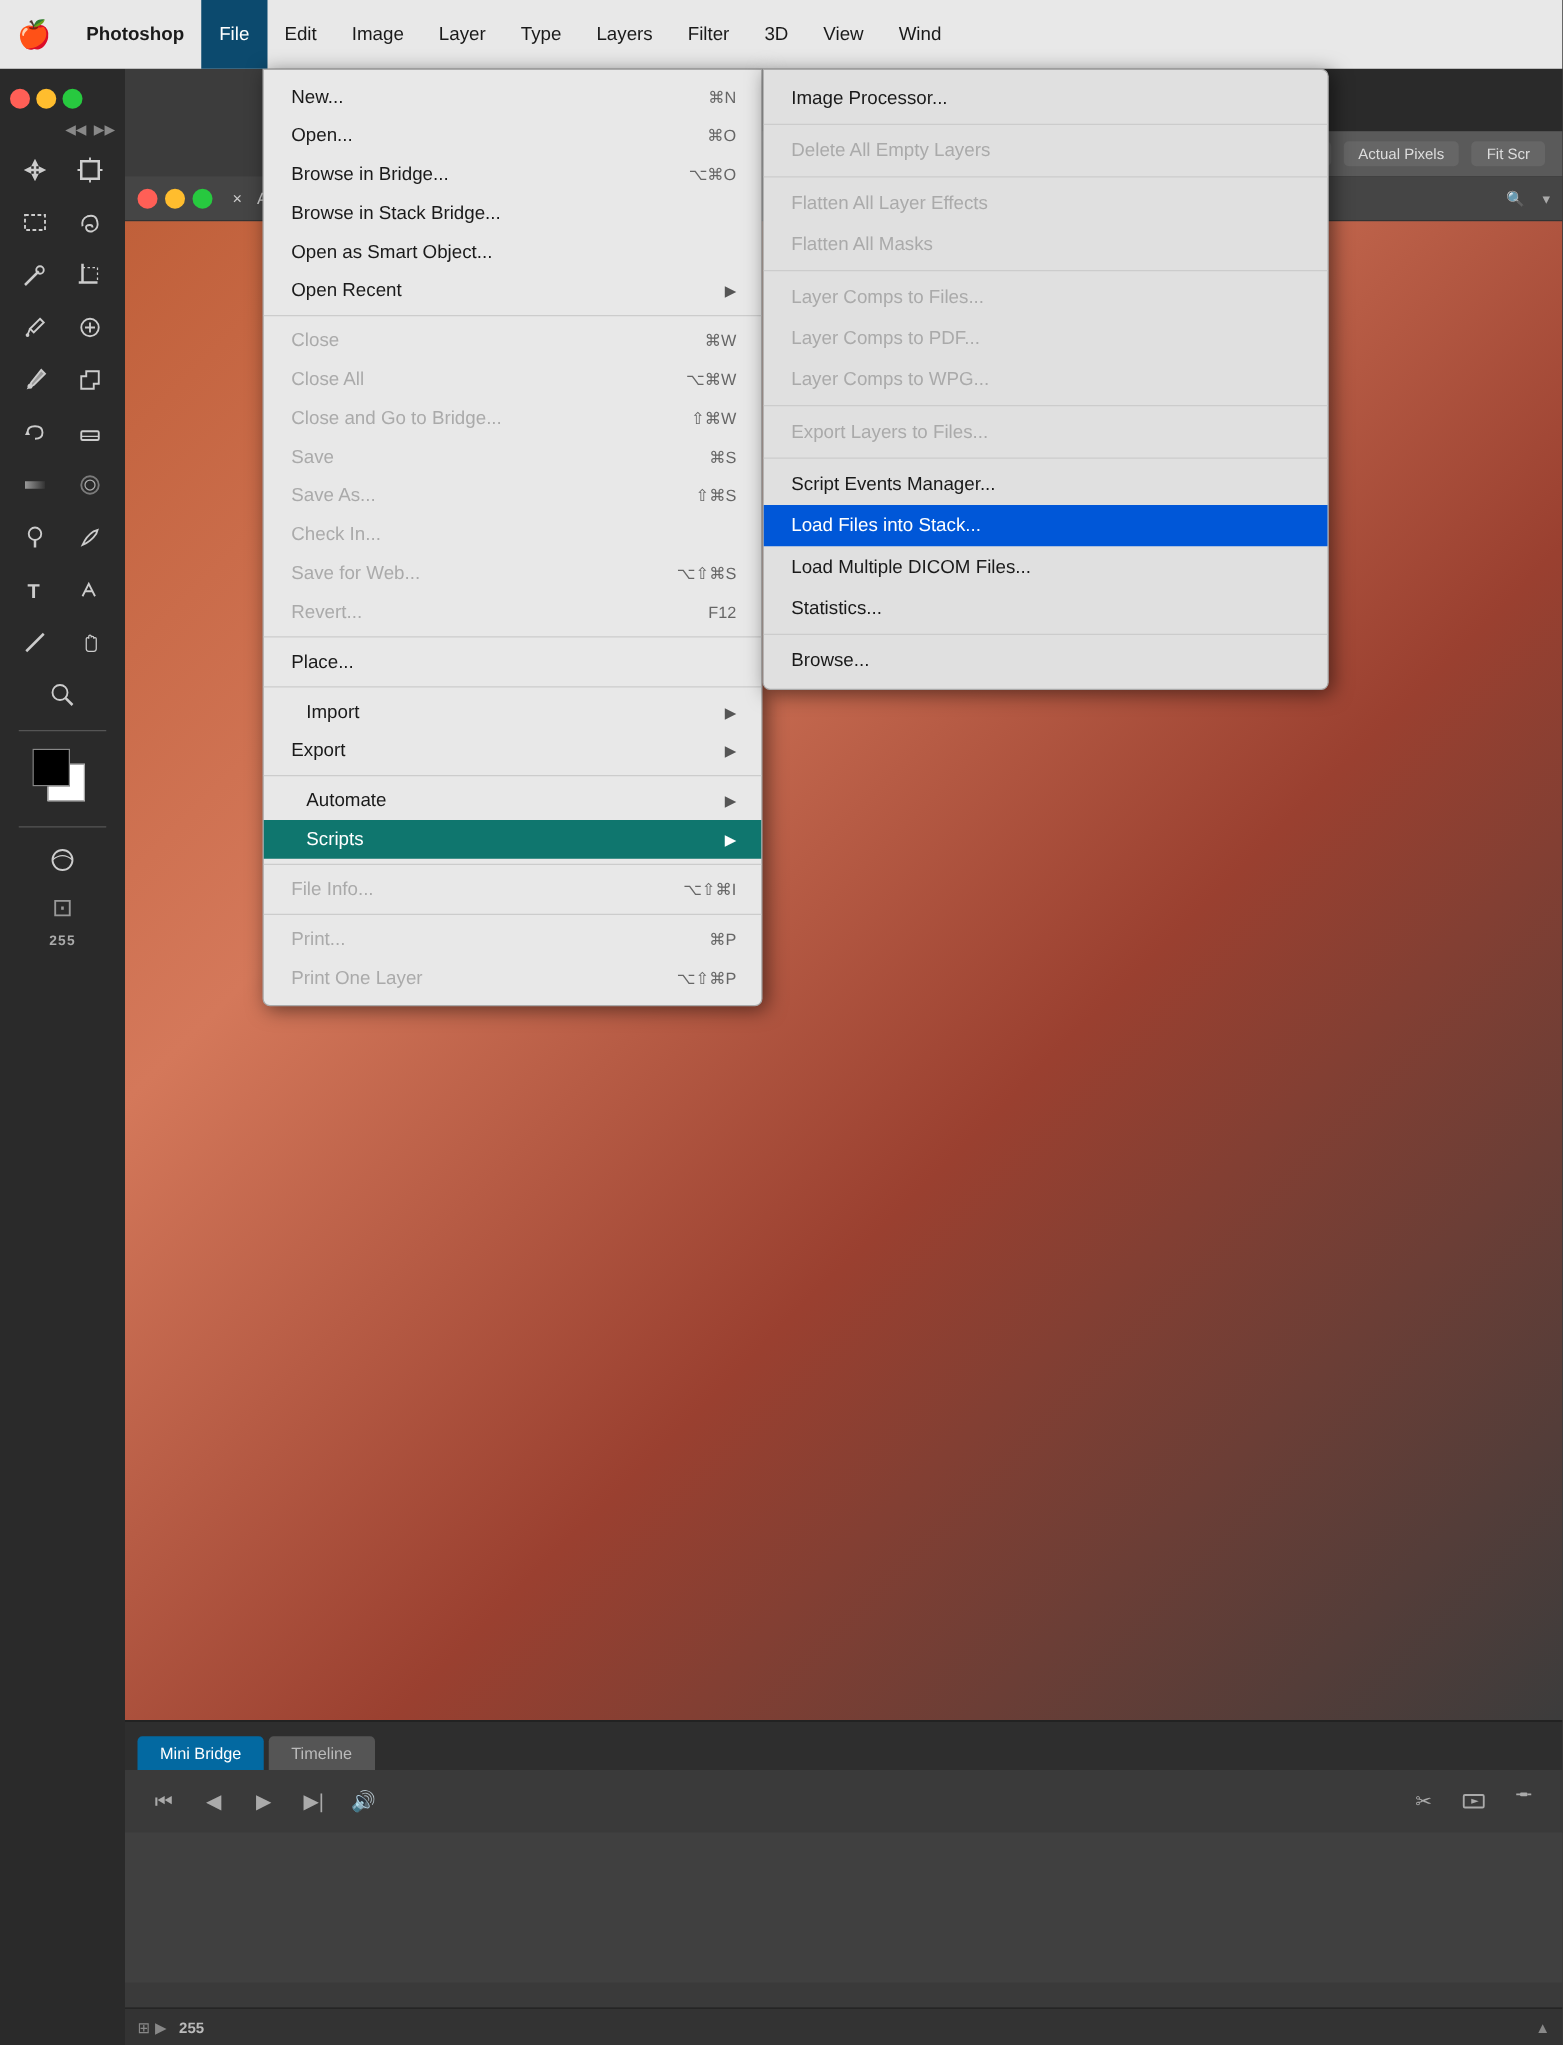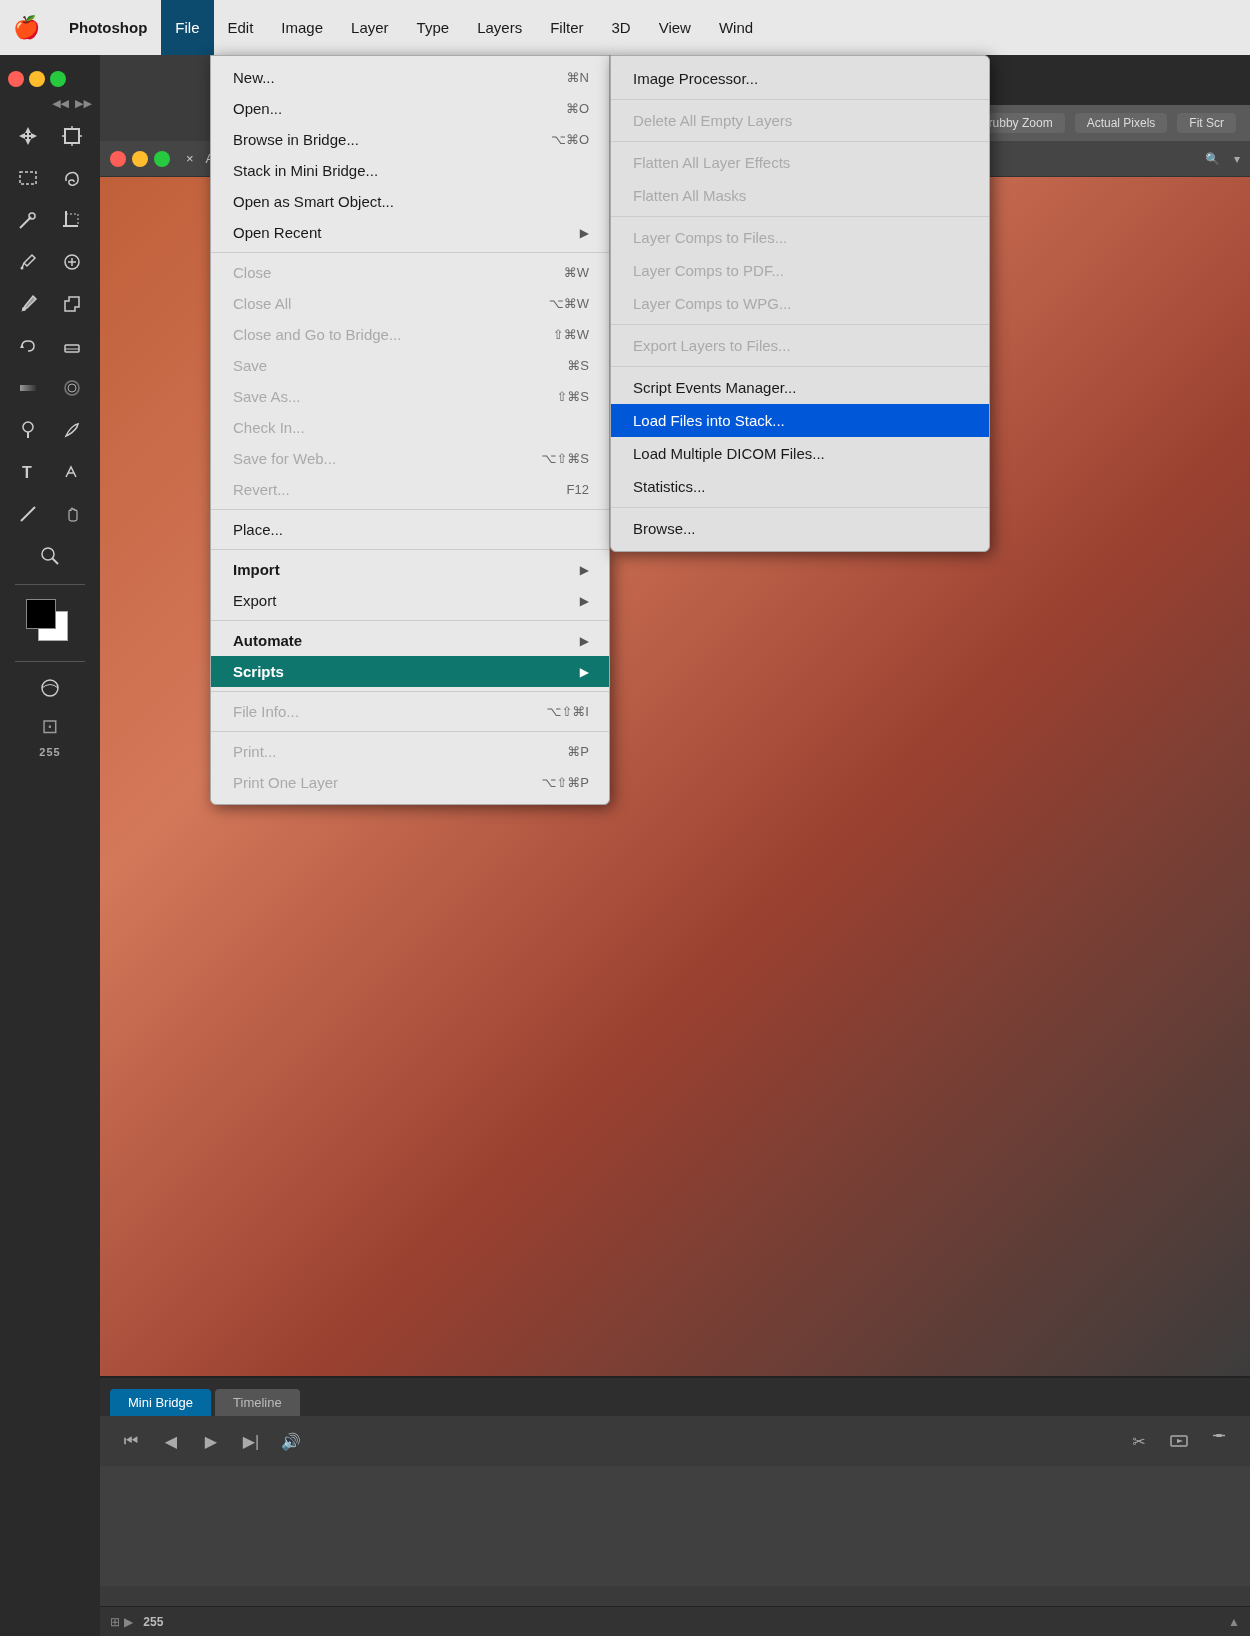--- a/index.html
+++ b/index.html
@@ -365,29 +365,30 @@
     }
     .menu-item.highlighted .arrow {
       color: white;
     }
     .menu-separator {
       height: 1px;
       background: #ccc;
       margin: 4px 0;
     }
     .menu-item-bold {
-      font-weight: 700;
+      font-weight: 400;
+      margin-left: 12px;
     }
 
     
     .scripts-submenu {
       position: absolute;
       top: 55px;
       left: 610px;
-      width: 380px;
+      width: 453px;
       background: #e0e0e0;
       border: 1px solid #aaa;
       border-radius: 0 6px 6px 6px;
       box-shadow: 3px 3px 15px rgba(0,0,0,0.5);
       z-index: 1001;
       padding: 6px 0;
     }
     .submenu-item {
       display: flex;
       align-items: center;
@@ -753,21 +754,21 @@
   </div>
   <div class="menu-item">
     <span>Open...</span>
     <span class="shortcut">⌘O</span>
   </div>
   <div class="menu-item">
     <span>Browse in Bridge...</span>
     <span class="shortcut">⌥⌘O</span>
   </div>
   <div class="menu-item">
-    <span>Stack in Mini Bridge...</span>
+    <span>Browse in Stack Bridge...</span>
   </div>
   <div class="menu-item">
     <span>Open as Smart Object...</span>
   </div>
   <div class="menu-item">
     <span>Open Recent</span>
     <span class="arrow">▶</span>
   </div>
 
   <div class="menu-separator"></div>

